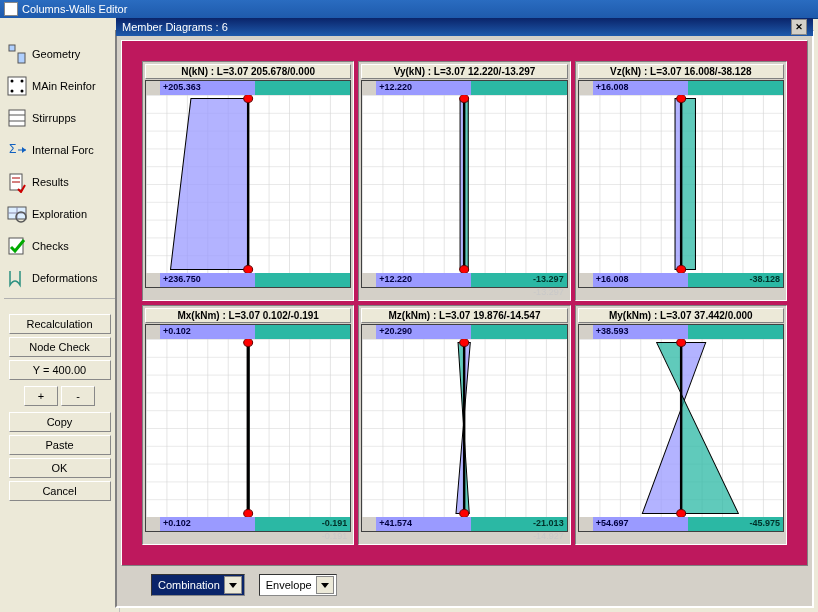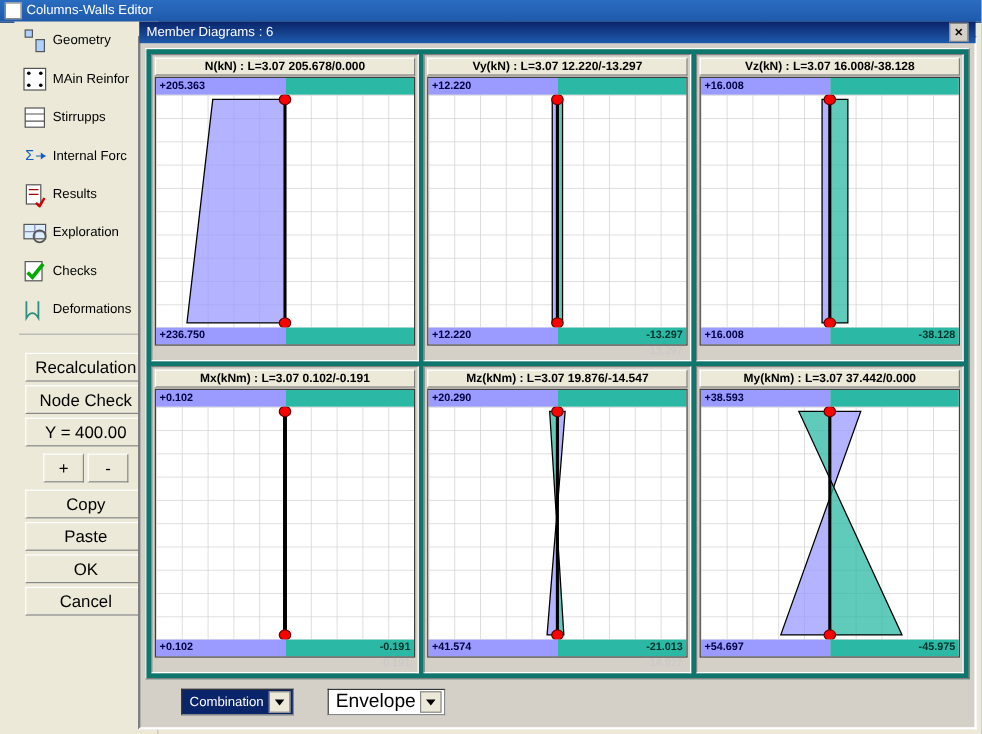--- a/index.html
+++ b/index.html
@@ -19,25 +19,25 @@
   border-bottom: 1px solid #0a3a7a;
 }
 .titlebar .ticon {
   width: 12px; height: 12px;
   background: #fff;
   border: 1px solid #888;
   margin-right: 4px;
 }
 .sidebar {
   position: absolute;
-  left: 12px; top: 18px; bottom: 0;
+  left: 0; top: 18px; bottom: 0;
   width: 115px;
   background: #ece9d8;
   border-right: 1px solid #c0c0c0;
-  padding: 0 2px;
+  padding: 20px 2px;
 }
 .side-item {
   display: flex; align-items: center;
   height: 28px;
   padding: 2px 4px;
   cursor: default;
 }
 .side-item .sicon {
   width: 22px; height: 22px;
   margin-right: 4px;
@@ -49,21 +49,21 @@
 }
 .side-btn {
   display: block;
   width: 100px;
   margin: 3px auto;
   background: #ece9d8;
   border: 1px solid #888;
   border-top-color: #fff; border-left-color: #fff;
   padding: 3px 0;
   text-align: center;
-  font-size: 14px;
+  font-size: 11px;
   cursor: default;
 }
 .side-btn.small {
   width: 32px;
   display: inline-block;
 }
 .btn-row { text-align: center; }
 .spacer { height: 8px; }
 .side-hr {
   border: 0; border-top: 1px solid #b0b0b0;
@@ -92,24 +92,24 @@
   background: #d4d0c8;
   border: 1px solid #888;
   color: #000;
   font-size: 9px; font-weight: bold;
   display: flex; align-items: center; justify-content: center;
   cursor: default;
 }
 .panel {
   position: absolute;
   left: 4px; right: 4px; top: 8px; bottom: 40px;
-  background: #0f766e;
+  background: #be185d;
   border: 1px solid;
   border-color: #fff #808080 #808080 #fff;
-  padding: 4px;
+  padding: 20px;
 }
 .grid {
   display: grid;
   grid-template-columns: 1fr 1fr 1fr;
   grid-template-rows: 1fr 1fr;
   gap: 4px;
   height: 100%;
 }
 .cell {
   border: 1px solid;
@@ -141,59 +141,59 @@
   font-size: 9px; font-weight: bold;
 }
 .topbar { top: 0; }
 .botbar { bottom: 0; }
 .half {
   width: 50%; height: 100%;
   padding: 1px 3px;
   box-sizing: border-box;
   white-space: nowrap;
 }
-.half.purple { background: #9a9aff; color: #000040; }
+.half.purple { background: #9a9aff; color: #000040; margin-left: 14px; }
 .half.teal   { background: #2bb8a4; color: #003028; }
 .half.right  { text-align: right; }
 .plotarea {
   position: absolute;
   left: 0; right: 0; top: 14px; bottom: 14px;
   background: #fff;
 }
 .plotarea svg { width: 100%; height: 100%; display: block; }
 .underval {
   text-align: right;
   font-size: 9px;
   color: #c8c8c8;
   padding: 0 4px;
   height: 11px;
   margin-top: -1px;
 }
 
 .footer {
   position: absolute;
   left: 6px; bottom: 10px;
-  display: flex; align-items: center; gap: 28px; padding-left: 28px;
+  display: flex; align-items: center; gap: 14px; padding-left: 28px;
 }
 .combo {
   background: #0a246a;
   color: #fff;
   border: 1px inset #888;
   height: 20px;
   padding: 0 2px 0 6px;
   font-size: 11px;
   display: inline-flex; align-items: center;
 }
 .combo2 {
   background: #fff;
   color: #000;
   border: 1px inset #888;
   height: 20px;
   padding: 0 2px 0 6px;
-  font-size: 16px;
+  font-size: 11px;
   display: inline-flex; align-items: center;
 }
 .dbtn {
   width: 16px; height: 16px;
   background: #ece9d8;
   border: 1px solid #888;
   margin-left: 4px;
   display: flex; align-items: center; justify-content: center;
 }
 </style>

